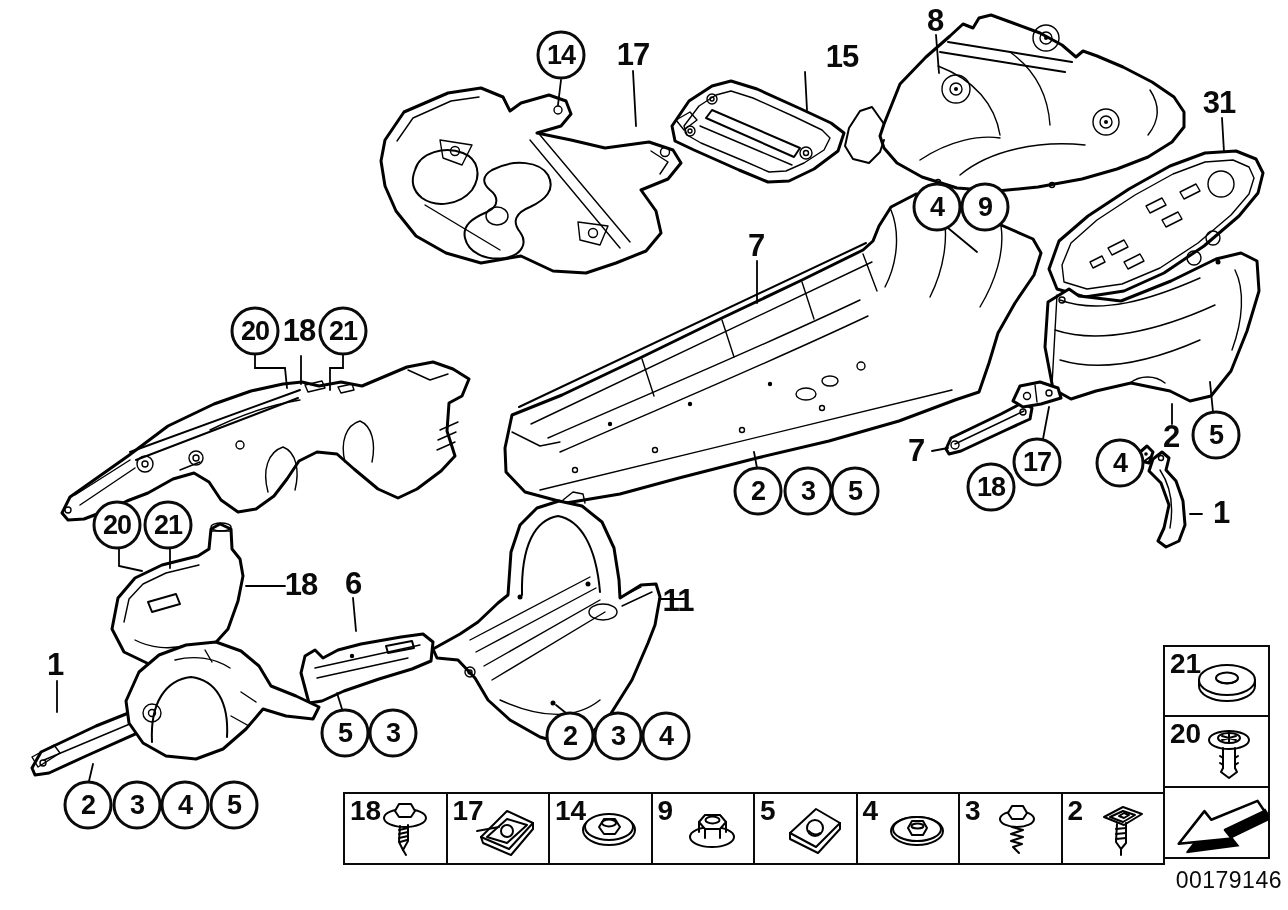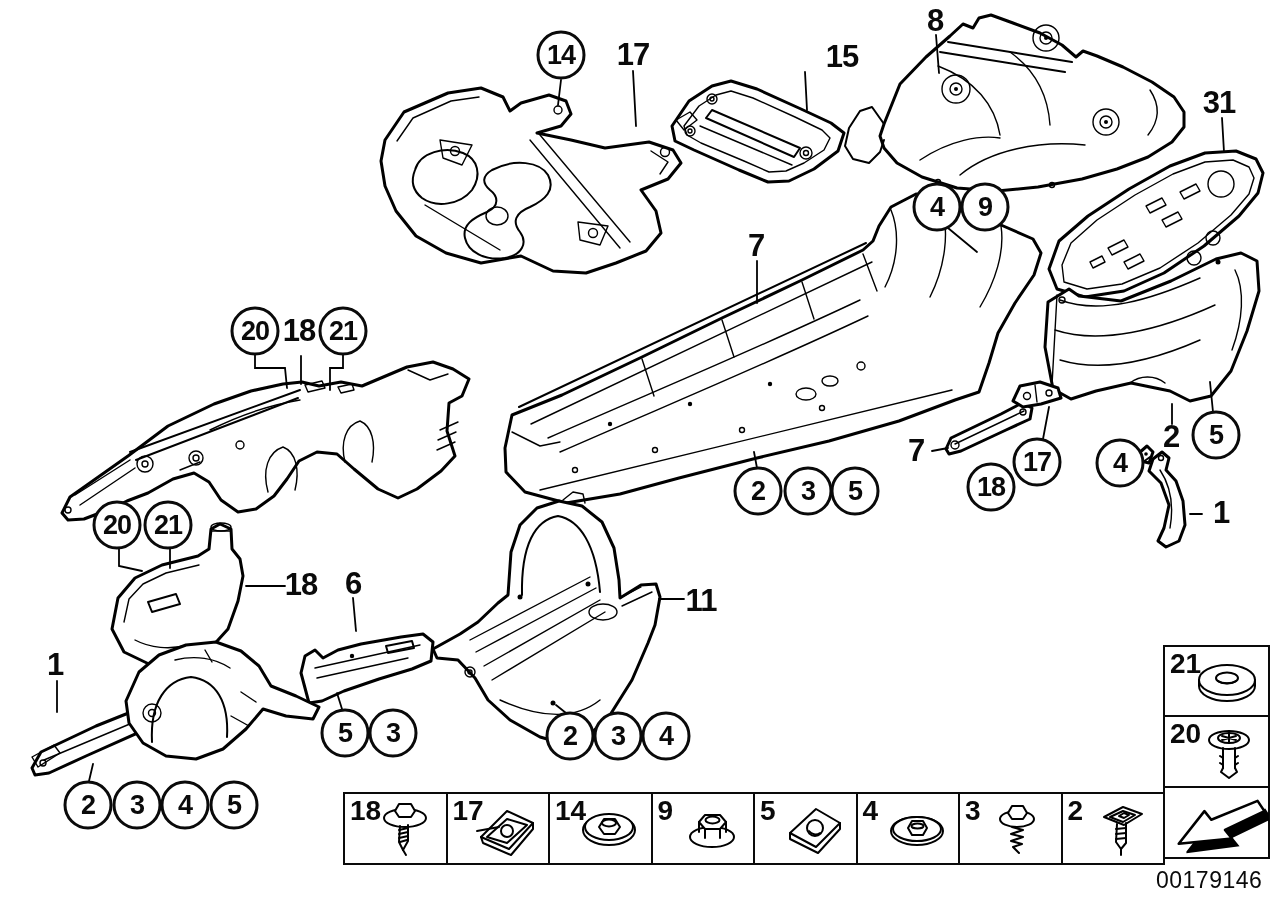--- a/index.html
+++ b/index.html
@@ -26,21 +26,21 @@
   .cell svg{position:absolute;left:26px;top:3px;}
   .fast path,.fast ellipse,.fast circle,.fast polygon{fill:#fff;stroke:#000;stroke-width:2;
         stroke-linejoin:round;stroke-linecap:round;}
   .fast .ln{fill:none;}
   .panel{position:absolute;left:1163px;top:645px;width:107px;z-index:4;}
   .pbox{position:relative;height:73px;background:#fff;border:2.6px solid #0a0a0a;
         box-sizing:border-box;margin-top:-2.6px;}
   .pbox:first-child{margin-top:0;}
   .pbox svg{position:absolute;left:24px;top:3px;}
   .arrowbox svg{left:4px;top:6px;}
-  .docnum{position:absolute;left:1156px;top:867px;width:126px;text-align:left;
+  .docnum{position:absolute;left:1156px;top:867px;width:126px;text-align:right;
         font-size:23px;color:#0a0a0a;letter-spacing:0.5px;z-index:4;}
 </style>
 </head>
 <body>
 
 <div class="stage">
 
 <svg class="artwork" width="1288" height="910" viewBox="0 0 1288 910">
 
   <g class="part">
@@ -294,21 +294,21 @@
 <div class="co plain" style="left:842px;top:57px">15</div>
 <div class="co plain" style="left:935px;top:21px">8</div>
 <div class="co plain" style="left:1219px;top:103px">31</div>
 <div class="co plain" style="left:756px;top:246px">7</div>
 <div class="co plain" style="left:299px;top:331px">18</div>
 <div class="co plain" style="left:916px;top:451px">7</div>
 <div class="co plain" style="left:1171px;top:437px">2</div>
 <div class="co plain" style="left:1221px;top:513px">1</div>
 <div class="co plain" style="left:301px;top:585px">18</div>
 <div class="co plain" style="left:353px;top:584px">6</div>
-<div class="co plain" style="left:701px;top:601px">11</div>
+<div class="co plain" style="left:678px;top:601px">11</div>
 <div class="co plain" style="left:55px;top:665px">1</div>
 
 <div class="legend">
   <div class="cell">
     <span class="num">18</span>
     <svg class="fast" width="66" height="64" viewBox="0 0 64 64">
       <ellipse cx="33" cy="21" rx="21" ry="9"></ellipse>
       <polygon points="23,14 27,7 39,7 43,14 39,20 27,20"></polygon>
       <path class="ln" d="M28,29 L27,45 L31,53 L36,44 L36,28"></path>
       <path class="ln" d="M27,33 L36,31 M27,37 L36,35 M27,41 L36,39 M28,45 L35,43 M31,53 L34,58"></path>

